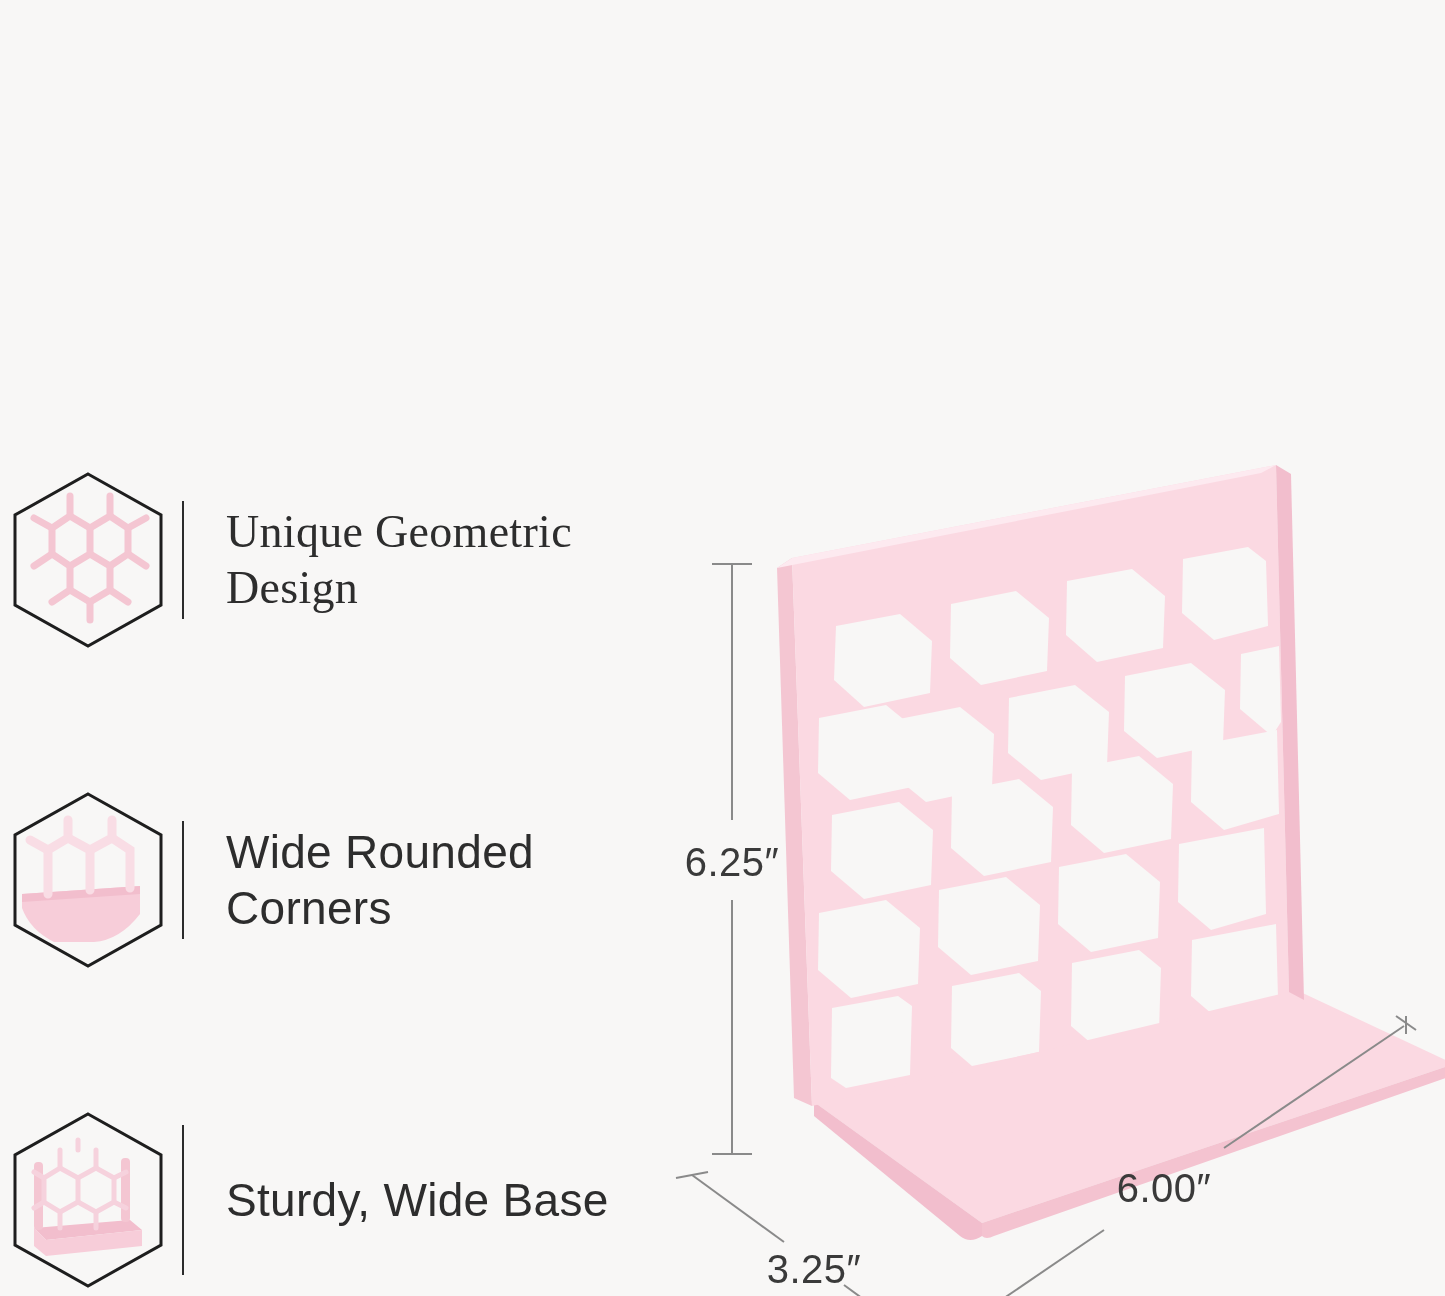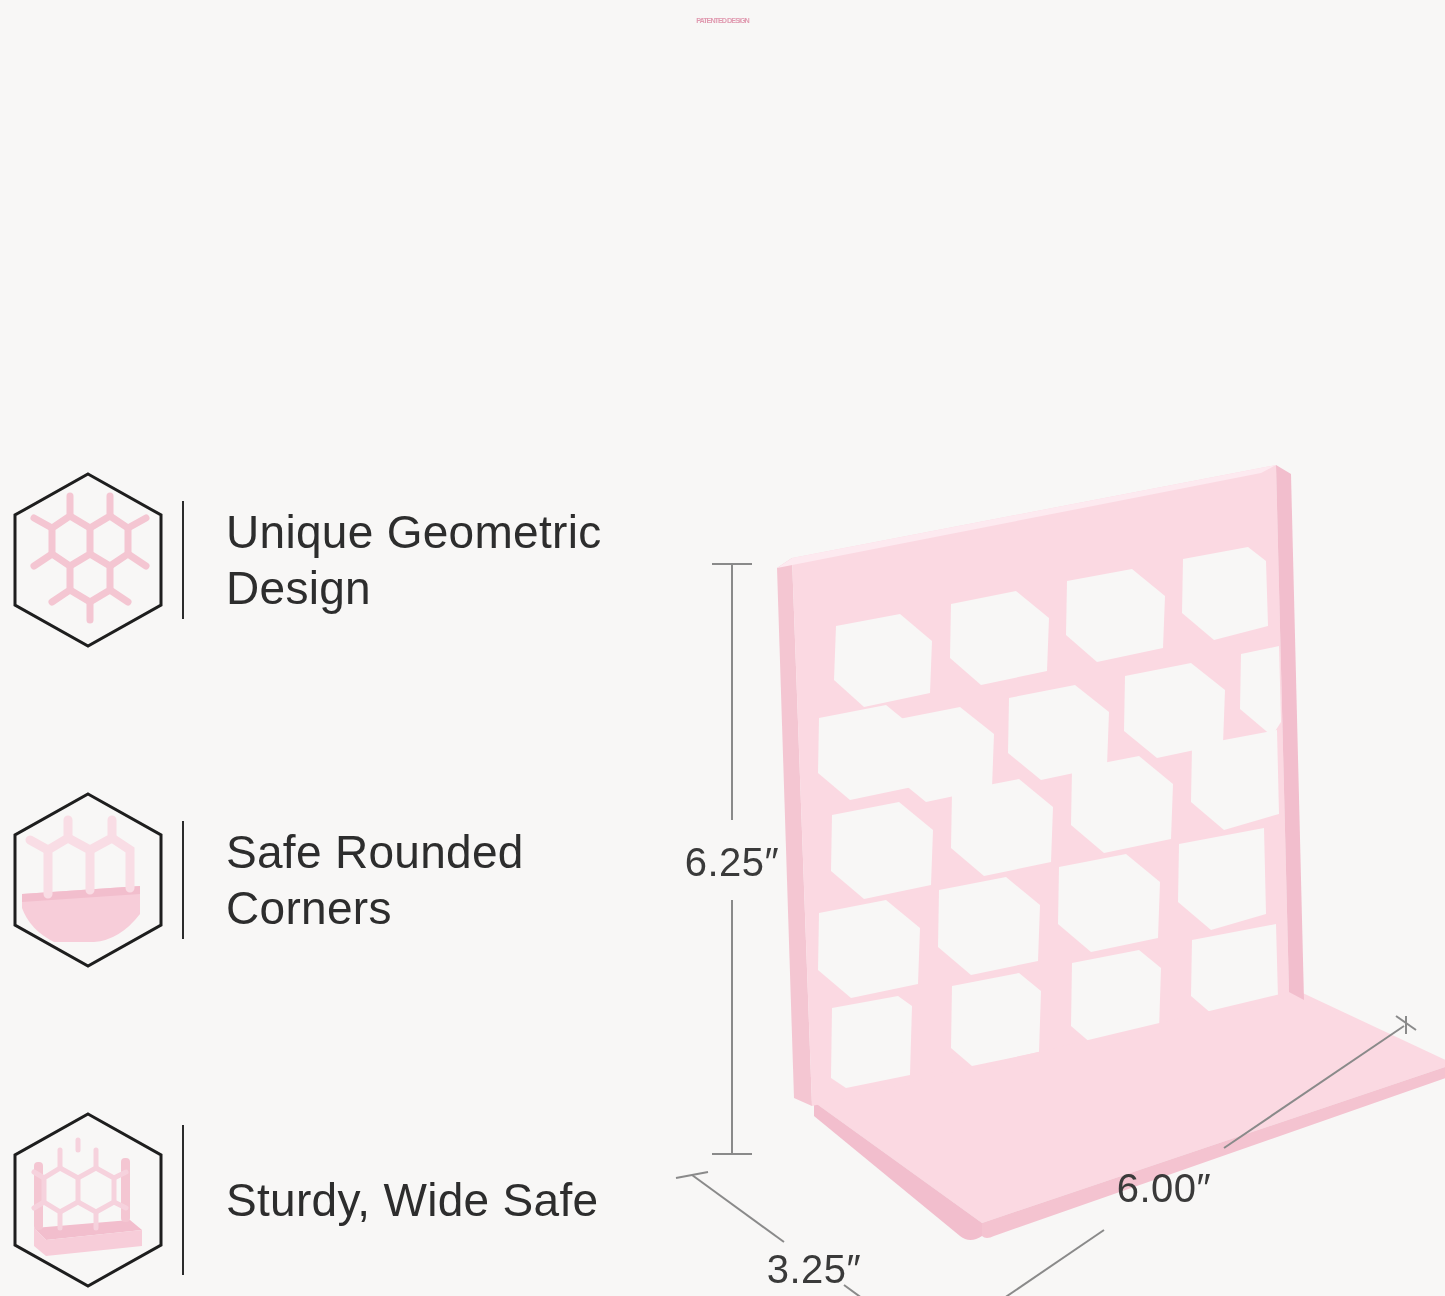--- a/index.html
+++ b/index.html
@@ -74,25 +74,20 @@
     font-size:40px;
     fill:#3a3a3a;
     letter-spacing:0.5px;
   }
 </style>
 </head>
 <body style="background: rgb(248, 247, 246);">
 
 <div id="stage">
 
-  <div class="header">
-    <div class="title-line" id="title1" style="color: rgb(224, 154, 176); font-size: 0.0007759px;">ORIGINAL</div>
-    <div class="title-line" id="title2" style="color: rgb(224, 154, 176); font-size: 7.24256px;">PATENTED DESIGN</div>
-    <div id="subtitle" style="color: rgb(224, 154, 176); font-size: 8.32e-05px;">Designed in New York City, USA</div>
-  </div>
 
   <div class="feature" id="feature-0" style="top: 470px; height: 180px; left: 8px;">
     <div class="hexwrap">
       <svg width="160" height="180" viewBox="0 0 160 180">
         <polygon points="80,4 153,45 153,135 80,176 7,135 7,45" fill="none" stroke="#1e1e1e" stroke-width="3"></polygon>
         <g stroke="#F4C6D2" stroke-width="7" fill="none" stroke-linecap="round">
 
           <path d="M62,26 L62,46 L44,58 L44,84 L62,96 L62,120 L44,132"></path>
           <path d="M62,46 L82,58 L102,46 L102,26"></path>
           <path d="M82,58 L82,84 L62,96"></path>
@@ -101,21 +96,21 @@
           <path d="M120,58 L138,48"></path>
           <path d="M120,84 L138,96"></path>
           <path d="M44,58 L26,48"></path>
           <path d="M44,84 L26,96"></path>
           <path d="M82,132 L82,150"></path>
           <path d="M102,120 L120,132"></path>
         </g>
       </svg>
     </div>
     <div class="divider" style="height:118px;"></div>
-    <div class="feature-label" style="white-space: pre-line;">Unique Geometric
+    <div class="feature-label" style="white-space: pre-line; font-family: Liberation Serif, serif;">Unique Geometric
 Design</div>
   </div>
 
   <div class="feature" id="feature-1" style="top: 790px; height: 180px; left: 8px;">
     <div class="hexwrap">
       <svg width="160" height="180" viewBox="0 0 160 180">
         <defs>
           <clipPath id="hexclip2">
             <polygon points="80,4 153,45 153,135 80,176 7,135 7,45"></polygon>
           </clipPath>
@@ -130,21 +125,21 @@
             <path d="M60,48 L82,60 L82,100"></path>
             <path d="M82,60 L104,48 L104,30"></path>
             <path d="M104,48 L122,60 L122,98"></path>
             <path d="M40,60 L22,50"></path>
           </g>
         </g>
         <polygon points="80,4 153,45 153,135 80,176 7,135 7,45" fill="none" stroke="#1e1e1e" stroke-width="3"></polygon>
       </svg>
     </div>
     <div class="divider" style="height:118px;"></div>
-    <div class="feature-label" style="white-space: pre-line;">Safe Rounded
+    <div class="feature-label" style="white-space: pre-line;">Wide Rounded
 Corners</div>
   </div>
 
   <div class="feature" id="feature-2" style="top: 1110px; height: 180px; left: 8px;">
     <div class="hexwrap">
       <svg width="160" height="180" viewBox="0 0 160 180">
         <defs>
           <clipPath id="hexclip3">
             <polygon points="80,4 153,45 153,135 80,176 7,135 7,45"></polygon>
           </clipPath>
@@ -168,21 +163,21 @@
             <path d="M70,40 L70,30"></path>
             <path d="M36,68 L26,62"></path>
             <path d="M36,92 L26,98"></path>
             <path d="M106,92 L118,98"></path>
           </g>
         </g>
         <polygon points="80,4 153,45 153,135 80,176 7,135 7,45" fill="none" stroke="#1e1e1e" stroke-width="3"></polygon>
       </svg>
     </div>
     <div class="divider" style="height:150px;"></div>
-    <div class="feature-label" style="white-space: pre-line;">Sturdy, Wide Safe</div>
+    <div class="feature-label" style="white-space: pre-line;">Sturdy, Wide Base</div>
   </div>
 
   <div id="product">
     <svg width="805" height="866" viewBox="0 0 805 866">
       <defs>
         <clipPath id="panelClip">
           <polygon points="128,128 612,35 625,562 148,676"></polygon>
         </clipPath>
       </defs>
 

